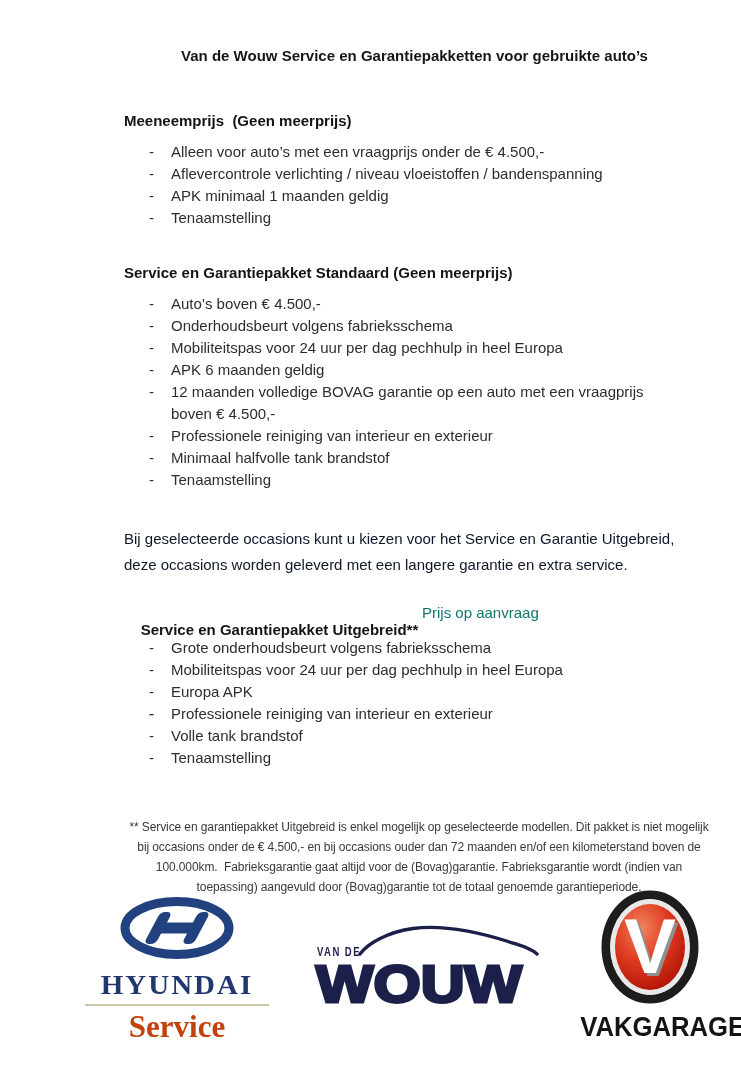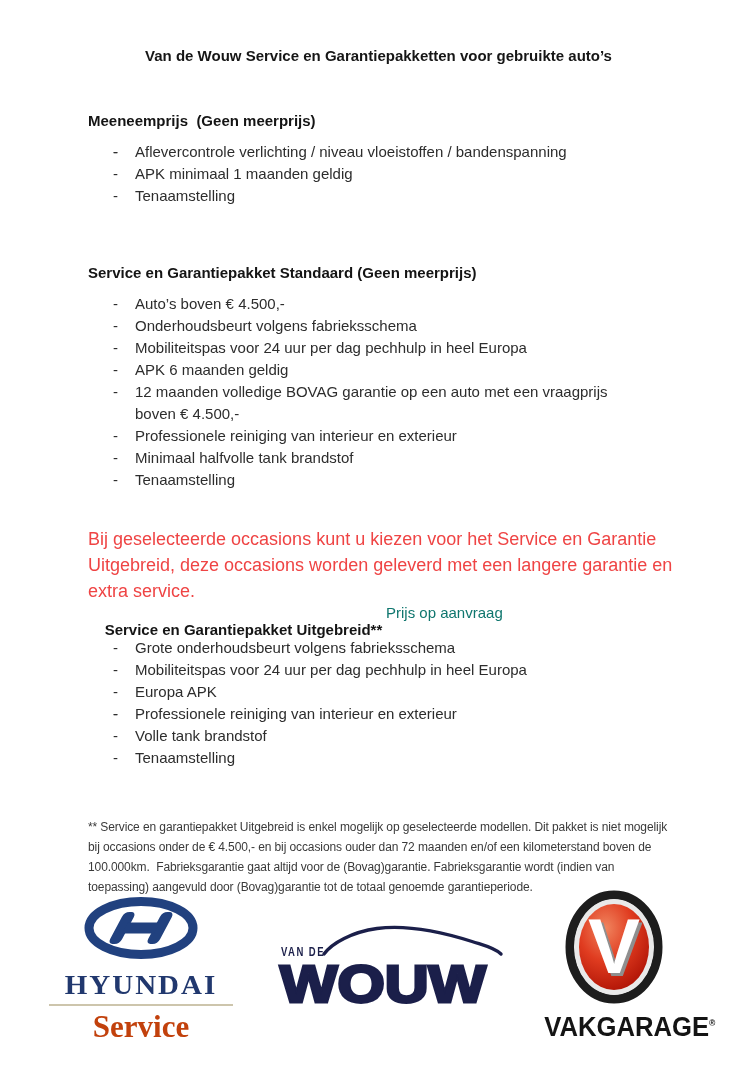--- a/index.html
+++ b/index.html
@@ -2,21 +2,21 @@
 <html><head>
 <meta charset="utf-8">
 <style>
   html, body { margin: 0; padding: 0; }
   body {
     width: 741px; height: 1066px;
     background: #ffffff;
     font-family: "Liberation Sans", sans-serif;
     overflow: hidden;
   }
-  .page { position: relative; width: 682px; height: 1066px; background: #fff; }
+  .page { position: relative; width: 682px; height: 1066px; background: #fff; margin-left: 36px; }
 
   .doc-title {
     position: absolute; top: 47px; left: 0; width: 741px;
     padding-left: 16px; box-sizing: border-box;
     text-align: center;
     font-size: 15px; font-weight: bold; color: #161616;
     white-space: pre-wrap;
   }
 
   .heading {
@@ -38,28 +38,28 @@
   .l3pos { top: 637px; }
   ul.doclist li {
     position: relative; padding-left: 47px;
     font-size: 15px; line-height: 22px; color: #2d2d2d;
   }
   ul.doclist .dash { position: absolute; left: 25px; color: #2d2d2d; }
 
   .para {
     position: absolute; left: 88px; top: 526px; width: 585px;
     margin: 0;
-    font-size: 18px; line-height: 26px; color: #ef4444;
+    font-size: 15px; line-height: 26px; color: #0f172a;
   }
 
   .footnote {
     position: absolute; left: 88px; top: 817px; width: 590px;
     margin: 0;
     font-size: 12px; line-height: 20px; letter-spacing: -0.1px;
-    color: #3a3a3a; white-space: pre-wrap;
+    color: #3a3a3a; white-space: pre-wrap; text-align: center;
   }
 
   
   .hyundai-logo {
     position: absolute; left: 38px; top: 897px; width: 206px;
     text-align: center;
     font-family: Liberation Serif, serif;
   }
   .hyundai-wordmark {
     margin-top: 6px;
@@ -92,21 +92,21 @@
 </style>
 </head>
 <body>
 
 <div class="page">
 
   <div class="doc-title">Van de Wouw Service en Garantiepakketten voor gebruikte auto’s</div>
 
   <div class="heading h1pos">Meeneemprijs  (Geen meerprijs)</div>
   <ul class="doclist l1pos">
-      <li><span class="dash">-</span></li>
+      <li><span class="dash">-</span><span class="li-text">Alleen voor auto’s met een vraagprijs onder de € 4.500,-</span></li>
       <li><span class="dash">-</span><span class="li-text">Aflevercontrole verlichting / niveau vloeistoffen / bandenspanning</span></li>
       <li><span class="dash">-</span><span class="li-text">APK minimaal 1 maanden geldig</span></li>
       <li><span class="dash">-</span><span class="li-text">Tenaamstelling</span></li>
     </ul>
 
   <div class="heading h2pos">Service en Garantiepakket Standaard (Geen meerprijs)</div>
   <ul class="doclist l2pos">
       <li><span class="dash">-</span><span class="li-text">Auto’s boven € 4.500,-</span></li>
       <li><span class="dash">-</span><span class="li-text">Onderhoudsbeurt volgens fabrieksschema</span></li>
       <li><span class="dash">-</span><span class="li-text">Mobiliteitspas voor 24 uur per dag pechhulp in heel Europa</span></li>

